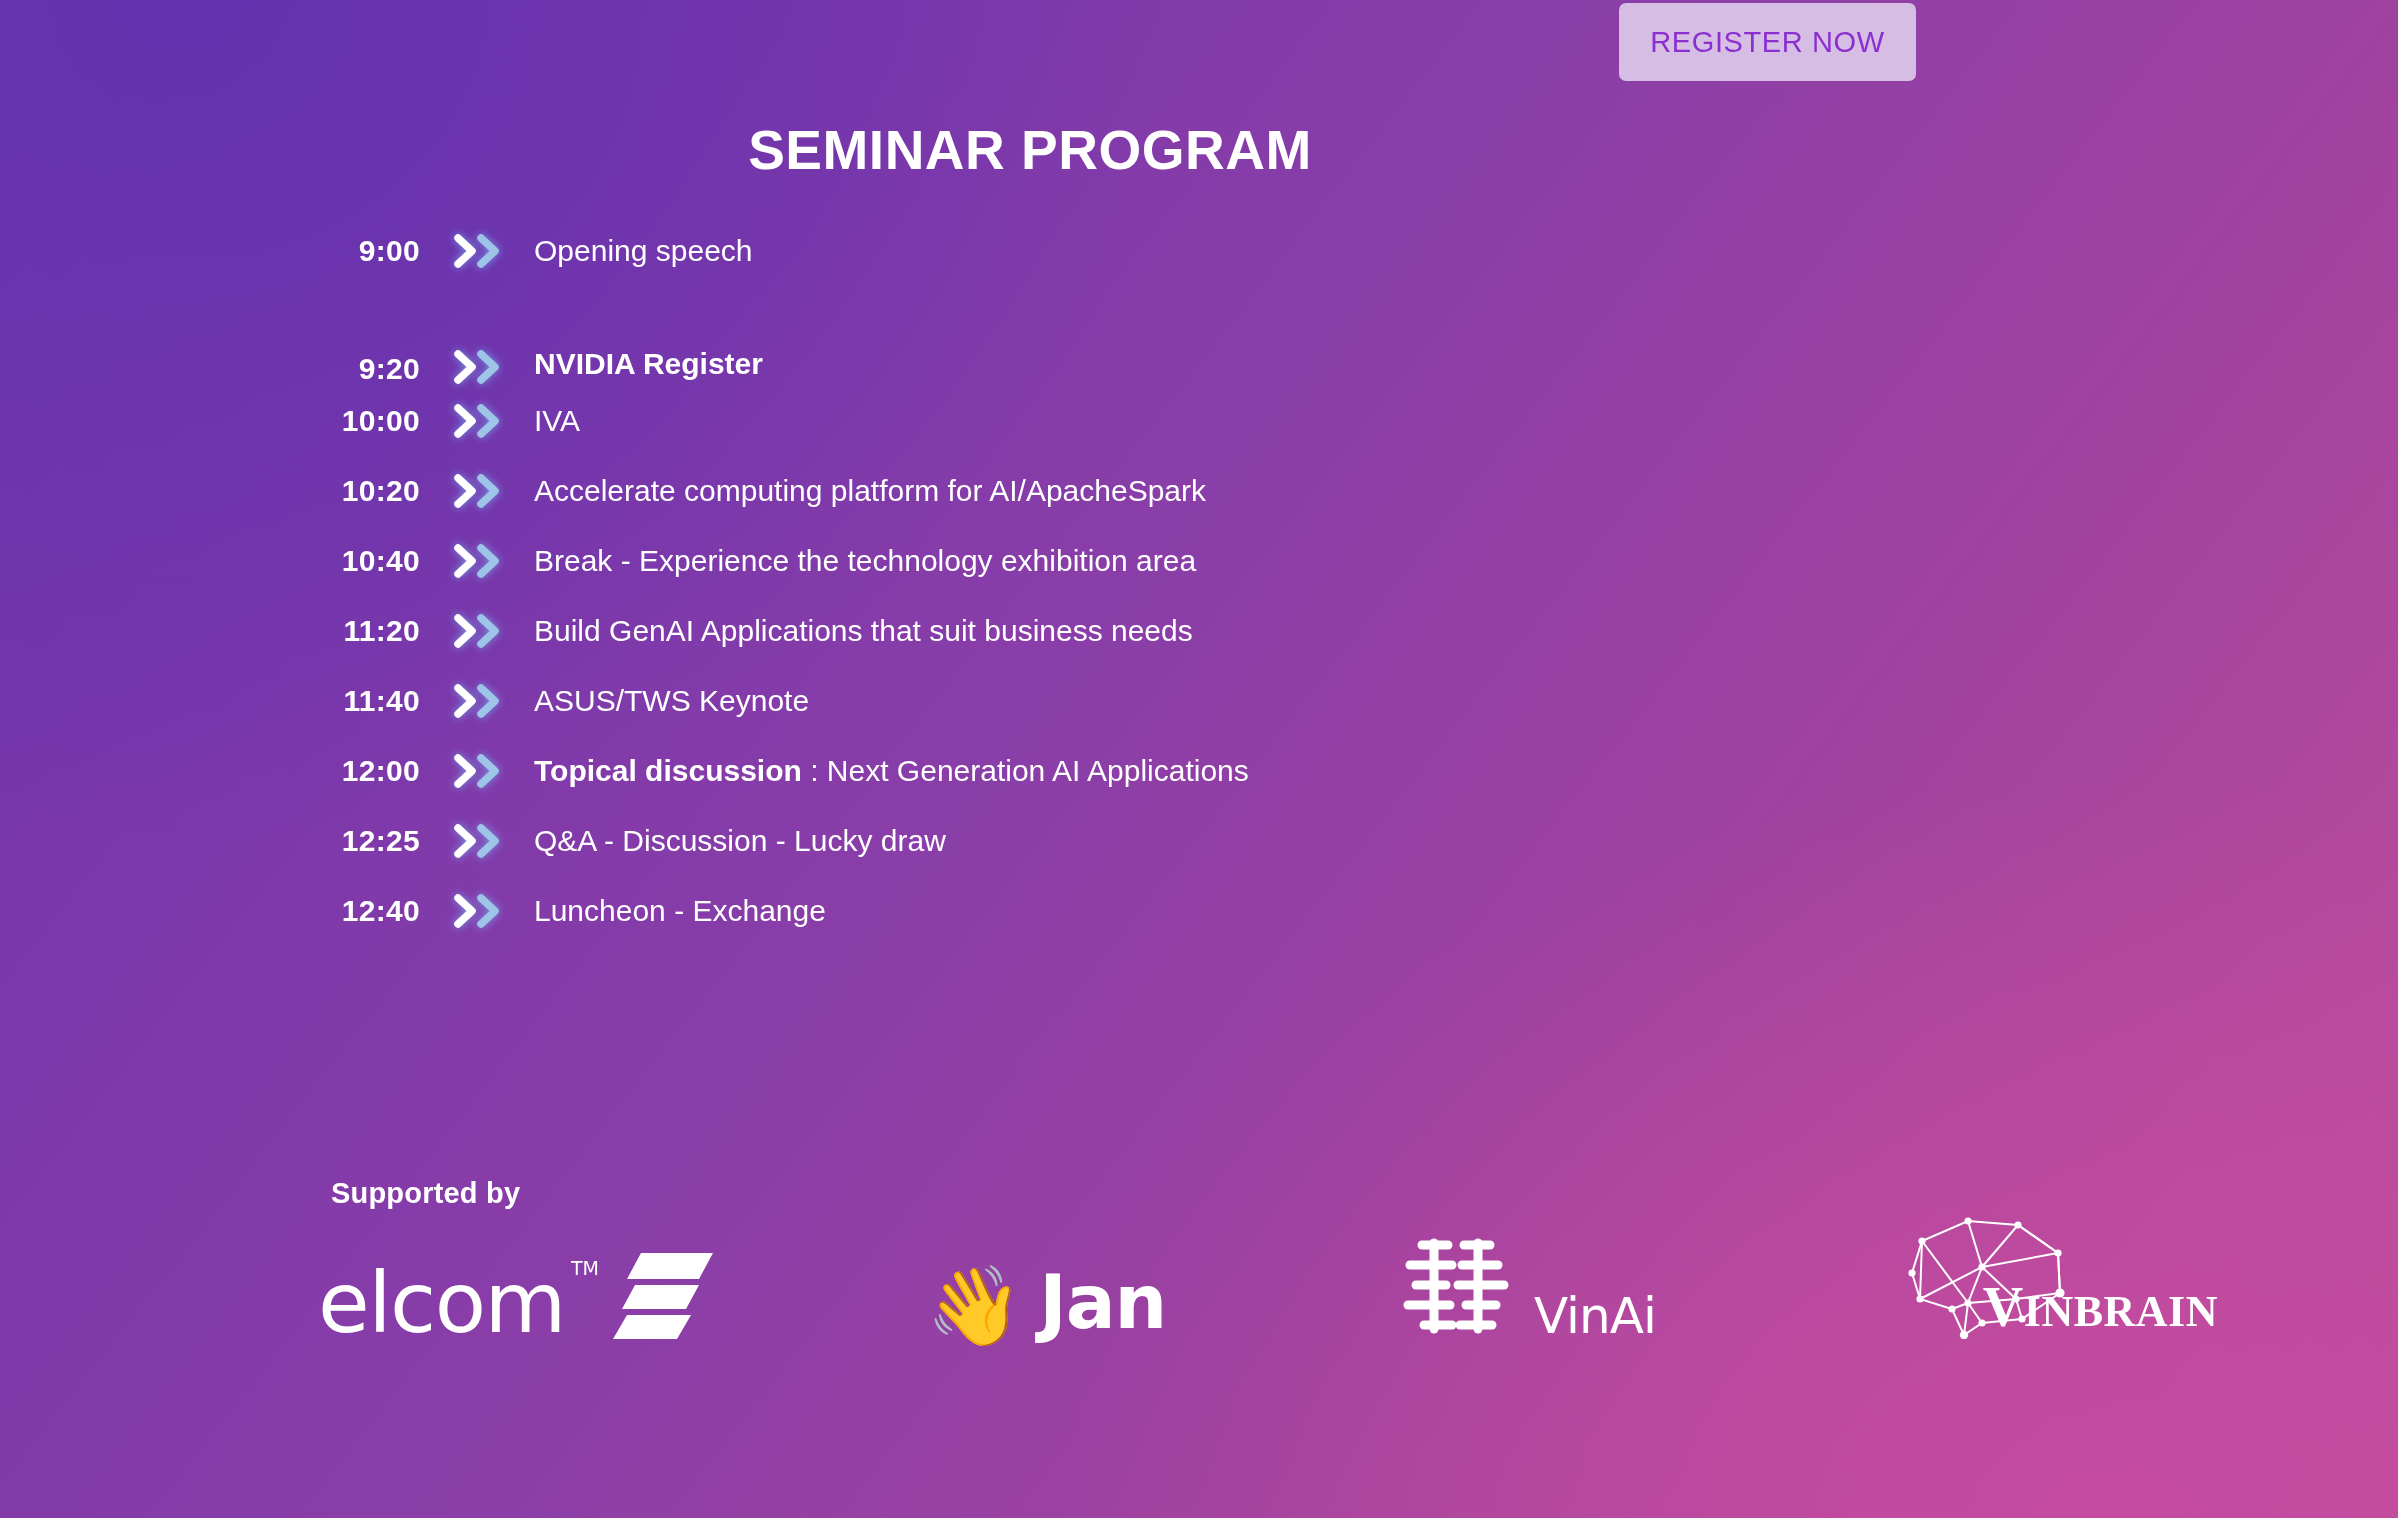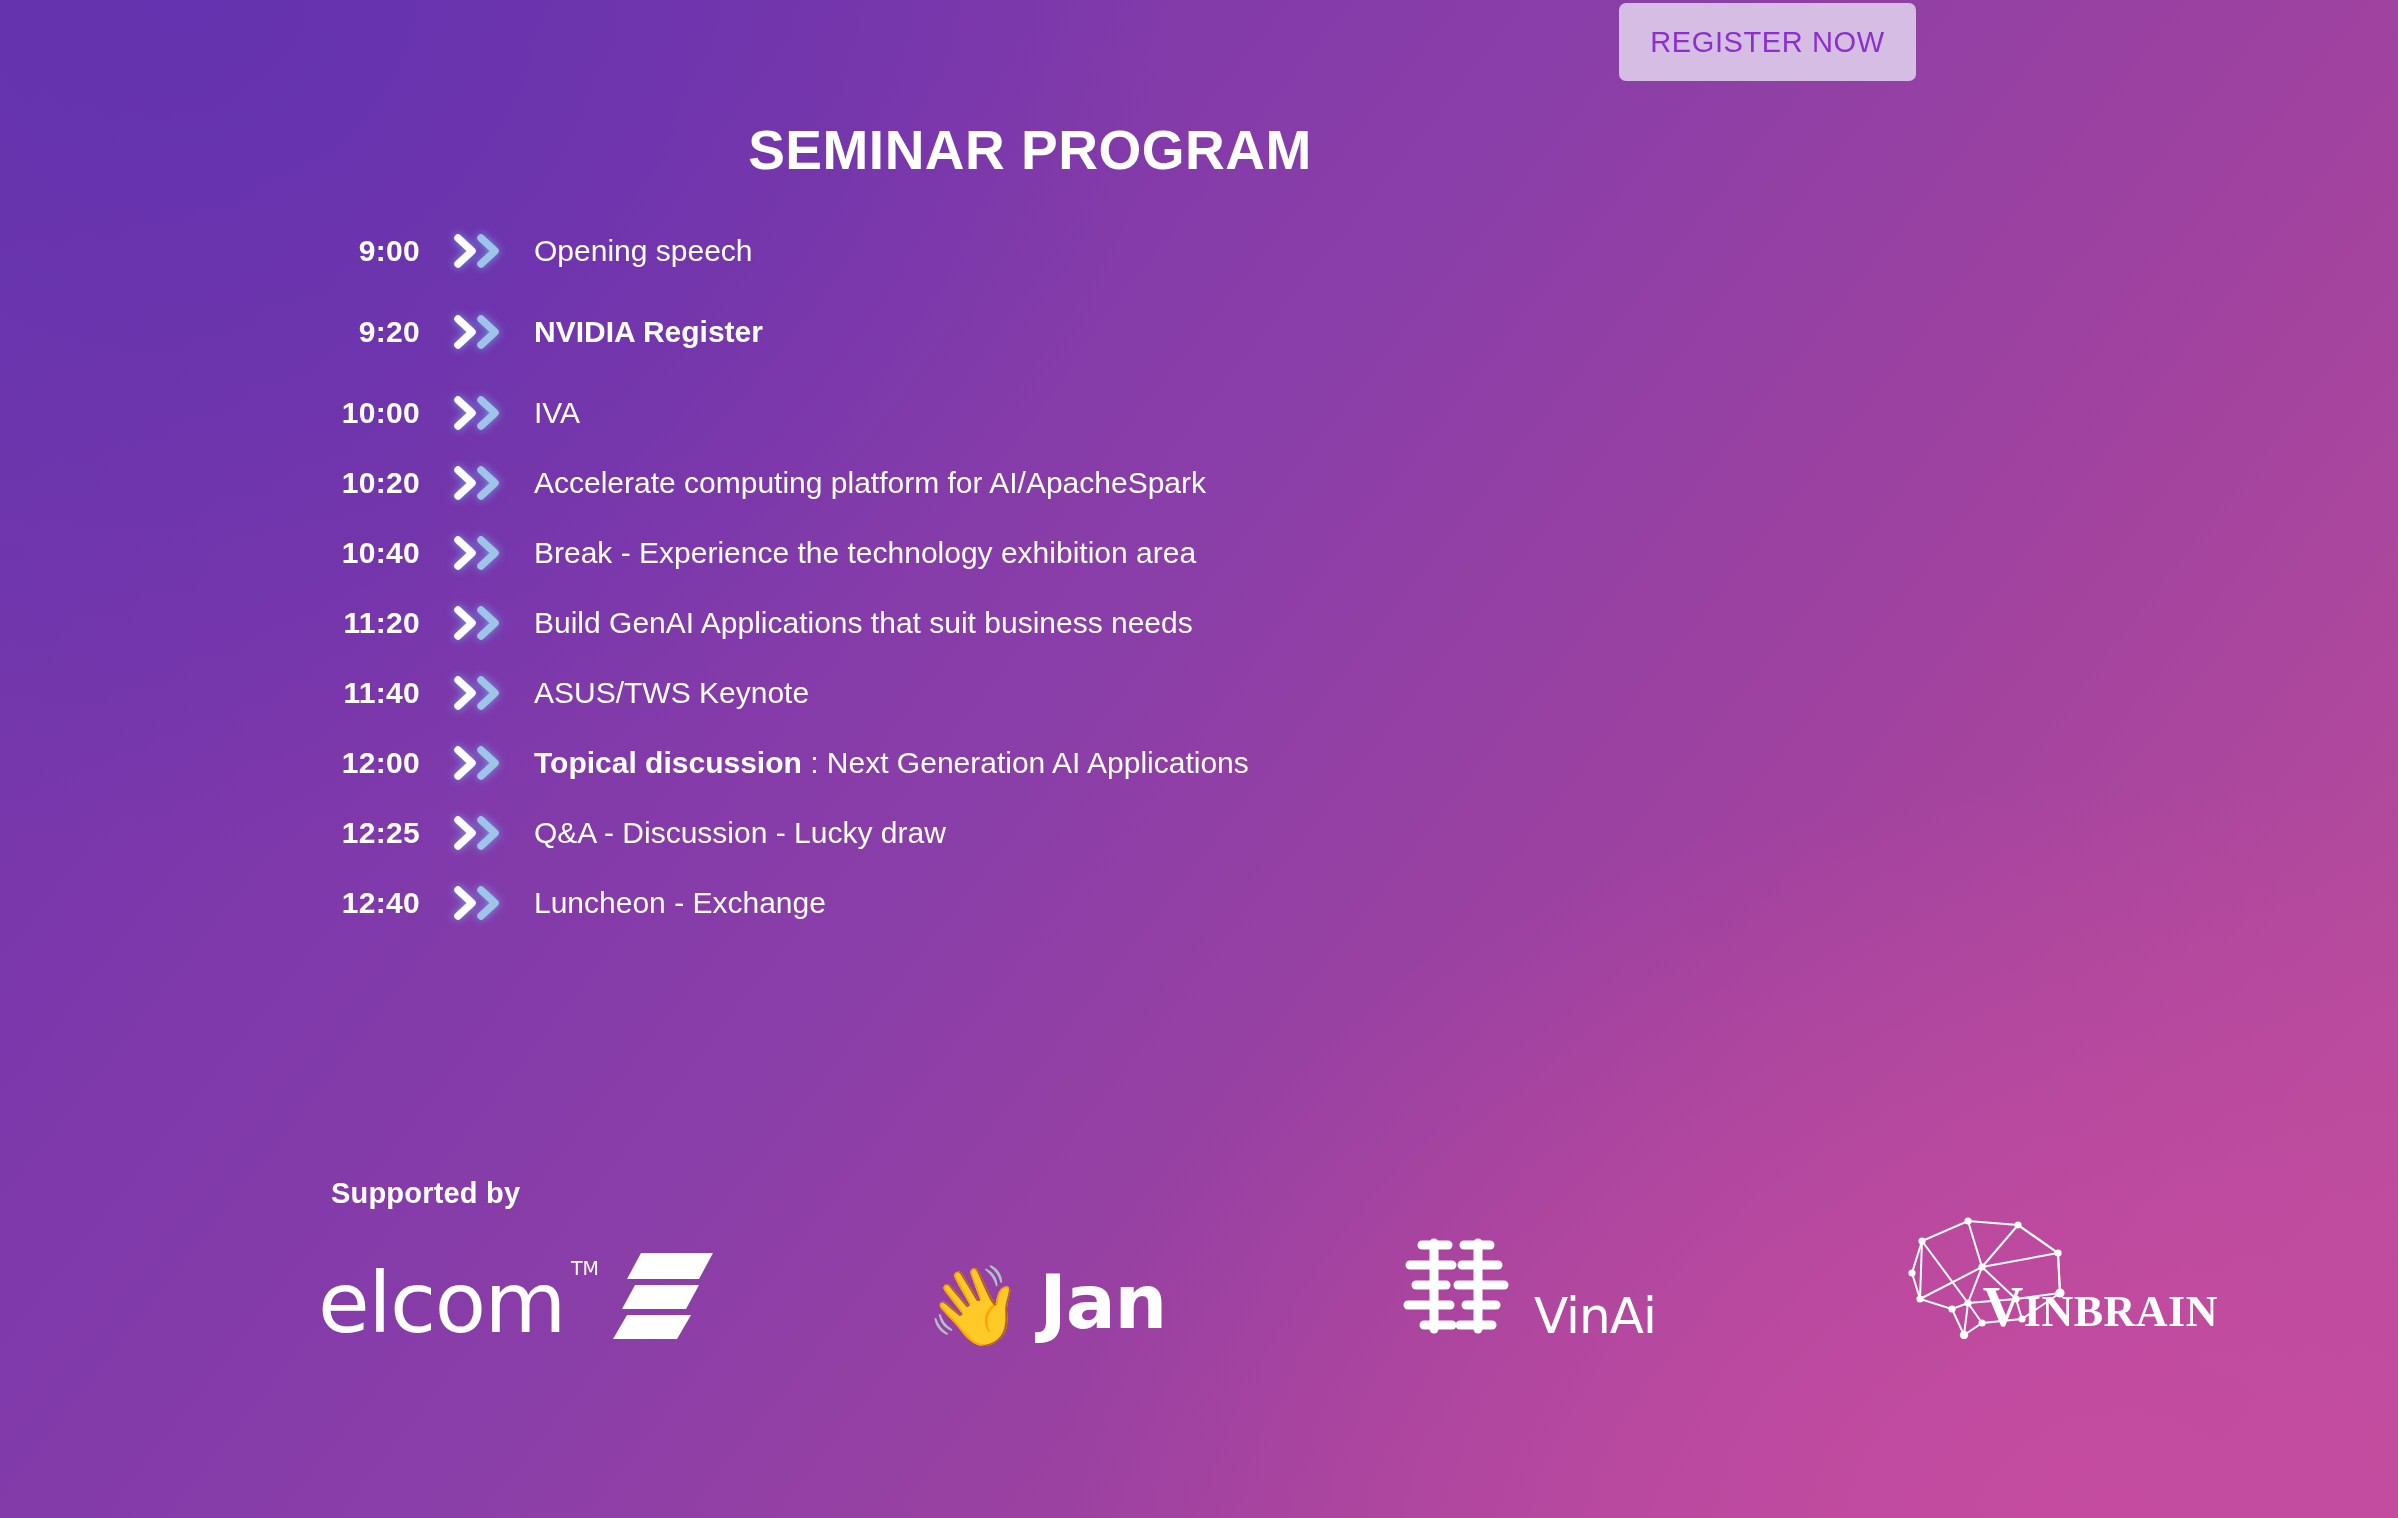--- a/index.html
+++ b/index.html
@@ -35,21 +35,21 @@
     font-size:55px; font-weight:bold; letter-spacing:0.5px;
   }
 
   
   .schedule { position:absolute; left:0; top:216px; width:2398px; }
   .sched-row {
     display:flex; align-items:center;
     height:70px;
     padding-left:334px;
   }
-  .sched-row.tall { height:92px; align-items:center; }
+  .sched-row.tall { height:92px; align-items:flex-end;margin-top:8px; }
   .sched-time {
     width:86px; flex:0 0 86px;
     text-align:right;
     color:#ffffff;
     font-size:30px; font-weight:bold;
     letter-spacing:0.3px;
   }
 
   
   .chev {

